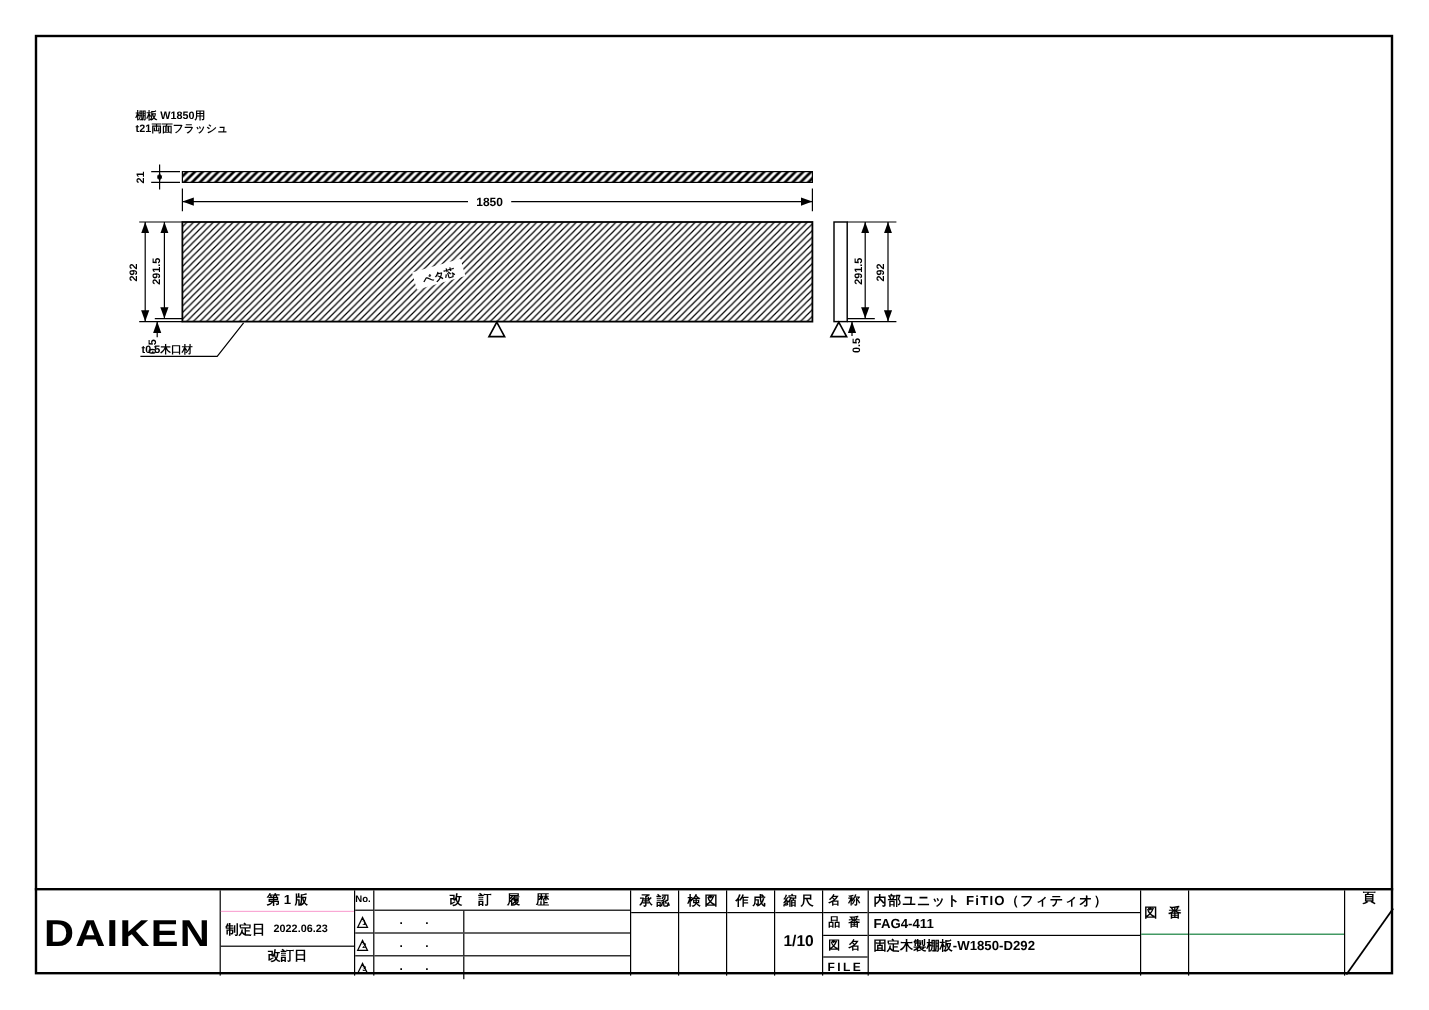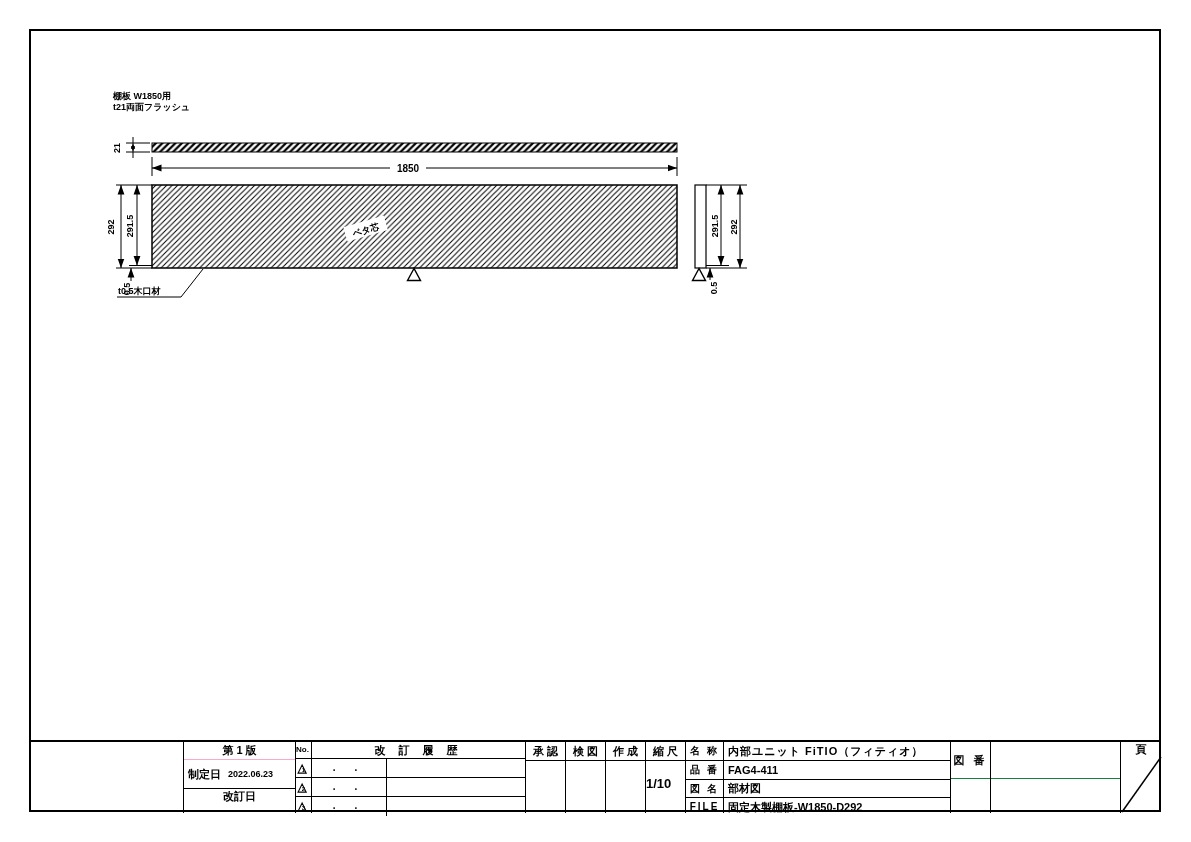--- a/index.html
+++ b/index.html
@@ -32,21 +32,21 @@
   .tri-num{position:absolute;left:0;top:4px;width:12px;text-align:center;font-size:6px;line-height:8px;}
   .c-rev{left:282px;width:214px;}
   .rev-hdr{height:16px;line-height:16px;text-align:center;font-size:11px;letter-spacing:5px;border-bottom:1px solid #000;}
   .rev-row{height:18px;border-bottom:1px solid #000;position:relative;}
   .rev-row.last{height:19px;border-bottom:none;}
   .rev-date{position:absolute;left:0;top:0;width:74px;height:100%;text-align:center;font-size:10px;line-height:17px;letter-spacing:8px;}
   .rev-desc{position:absolute;left:74px;top:0;right:0;height:100%;border-left:1px solid #000;}
   .c-sign{width:40px;}
   .c-app{left:496px;} .c-chk{left:536px;} .c-crt{left:576px;} .c-scale{left:616px;}
   .sign-hdr{height:18px;line-height:18px;text-align:center;font-size:11px;border-bottom:1px solid #000;}
-  .scale-val{margin-top:15px;text-align:left;font-size:13px;}
+  .scale-val{margin-top:15px;text-align:center;font-size:13px;}
   .c-nlbl{left:656px;width:38px;}
   .c-nval{left:694px;width:227px;}
   .n-row{height:18px;line-height:18px;border-bottom:1px solid #000;font-size:10px;overflow:hidden;white-space:nowrap;}
   .n-row.r3{height:17px;line-height:17px;}
   .n-row.last{height:18px;border-bottom:none;}
   .c-nlbl .n-row{text-align:center;letter-spacing:2px;}
   .c-nval .n-row{padding-left:4px;font-size:11px;}
   .c-nval .r1{letter-spacing:1px;}
   .c-dlbl{left:921px;width:40px;}
   .c-dval{left:961px;width:130px;}
@@ -127,20 +127,23 @@
       <line x1="740" y1="185" x2="740" y2="268" marker-start="url(#arr)" marker-end="url(#arr)"></line>
       <line x1="710" y1="268" x2="710" y2="280" marker-start="url(#arr)"></line>
       <text transform="rotate(-90 715 226)" x="715" y="229" text-anchor="middle" class="t8" stroke="none">291.5</text>
       <text transform="rotate(-90 734 227)" x="734" y="230" text-anchor="middle" class="t8" stroke="none">292</text>
       <text transform="rotate(-90 714 288)" x="714" y="291" text-anchor="middle" class="t8" stroke="none">0.5</text>
     </g>
   </svg>
 
   <div class="tb">
 
+    <div class="cell c-logo">
+      <span class="logo-text">DAIKEN</span>
+    </div>
 
     <div class="cell c-ed">
       <div class="ed-r1">第 1 版</div>
       <div class="ed-r2">
         <span>制定日</span>
         <span class="ed-date">2022.06.23</span>
       </div>
       <div class="ed-r3">
         <span>改訂日</span>
       </div>
@@ -200,21 +203,20 @@
 
     <div class="cell c-nlbl">
       <div class="n-row r1">名 称</div>
       <div class="n-row r2">品 番</div>
       <div class="n-row r3">図 名</div>
       <div class="n-row last">FILE</div>
     </div>
     <div class="cell c-nval">
       <div class="n-row r1">内部ユニット FiTIO（フィティオ）</div>
       <div class="n-row r2">FAG4-411</div>
-      <div class="n-row r3">部材図</div>
       <div class="n-row last">固定木製棚板-W1850-D292</div>
     </div>
 
     <div class="cell c-dlbl">
       <div class="d-top">図 番</div>
       <div class="d-bot"></div>
     </div>
     <div class="cell c-dval">
       <div class="d-top"></div>
       <div class="d-bot"></div>

